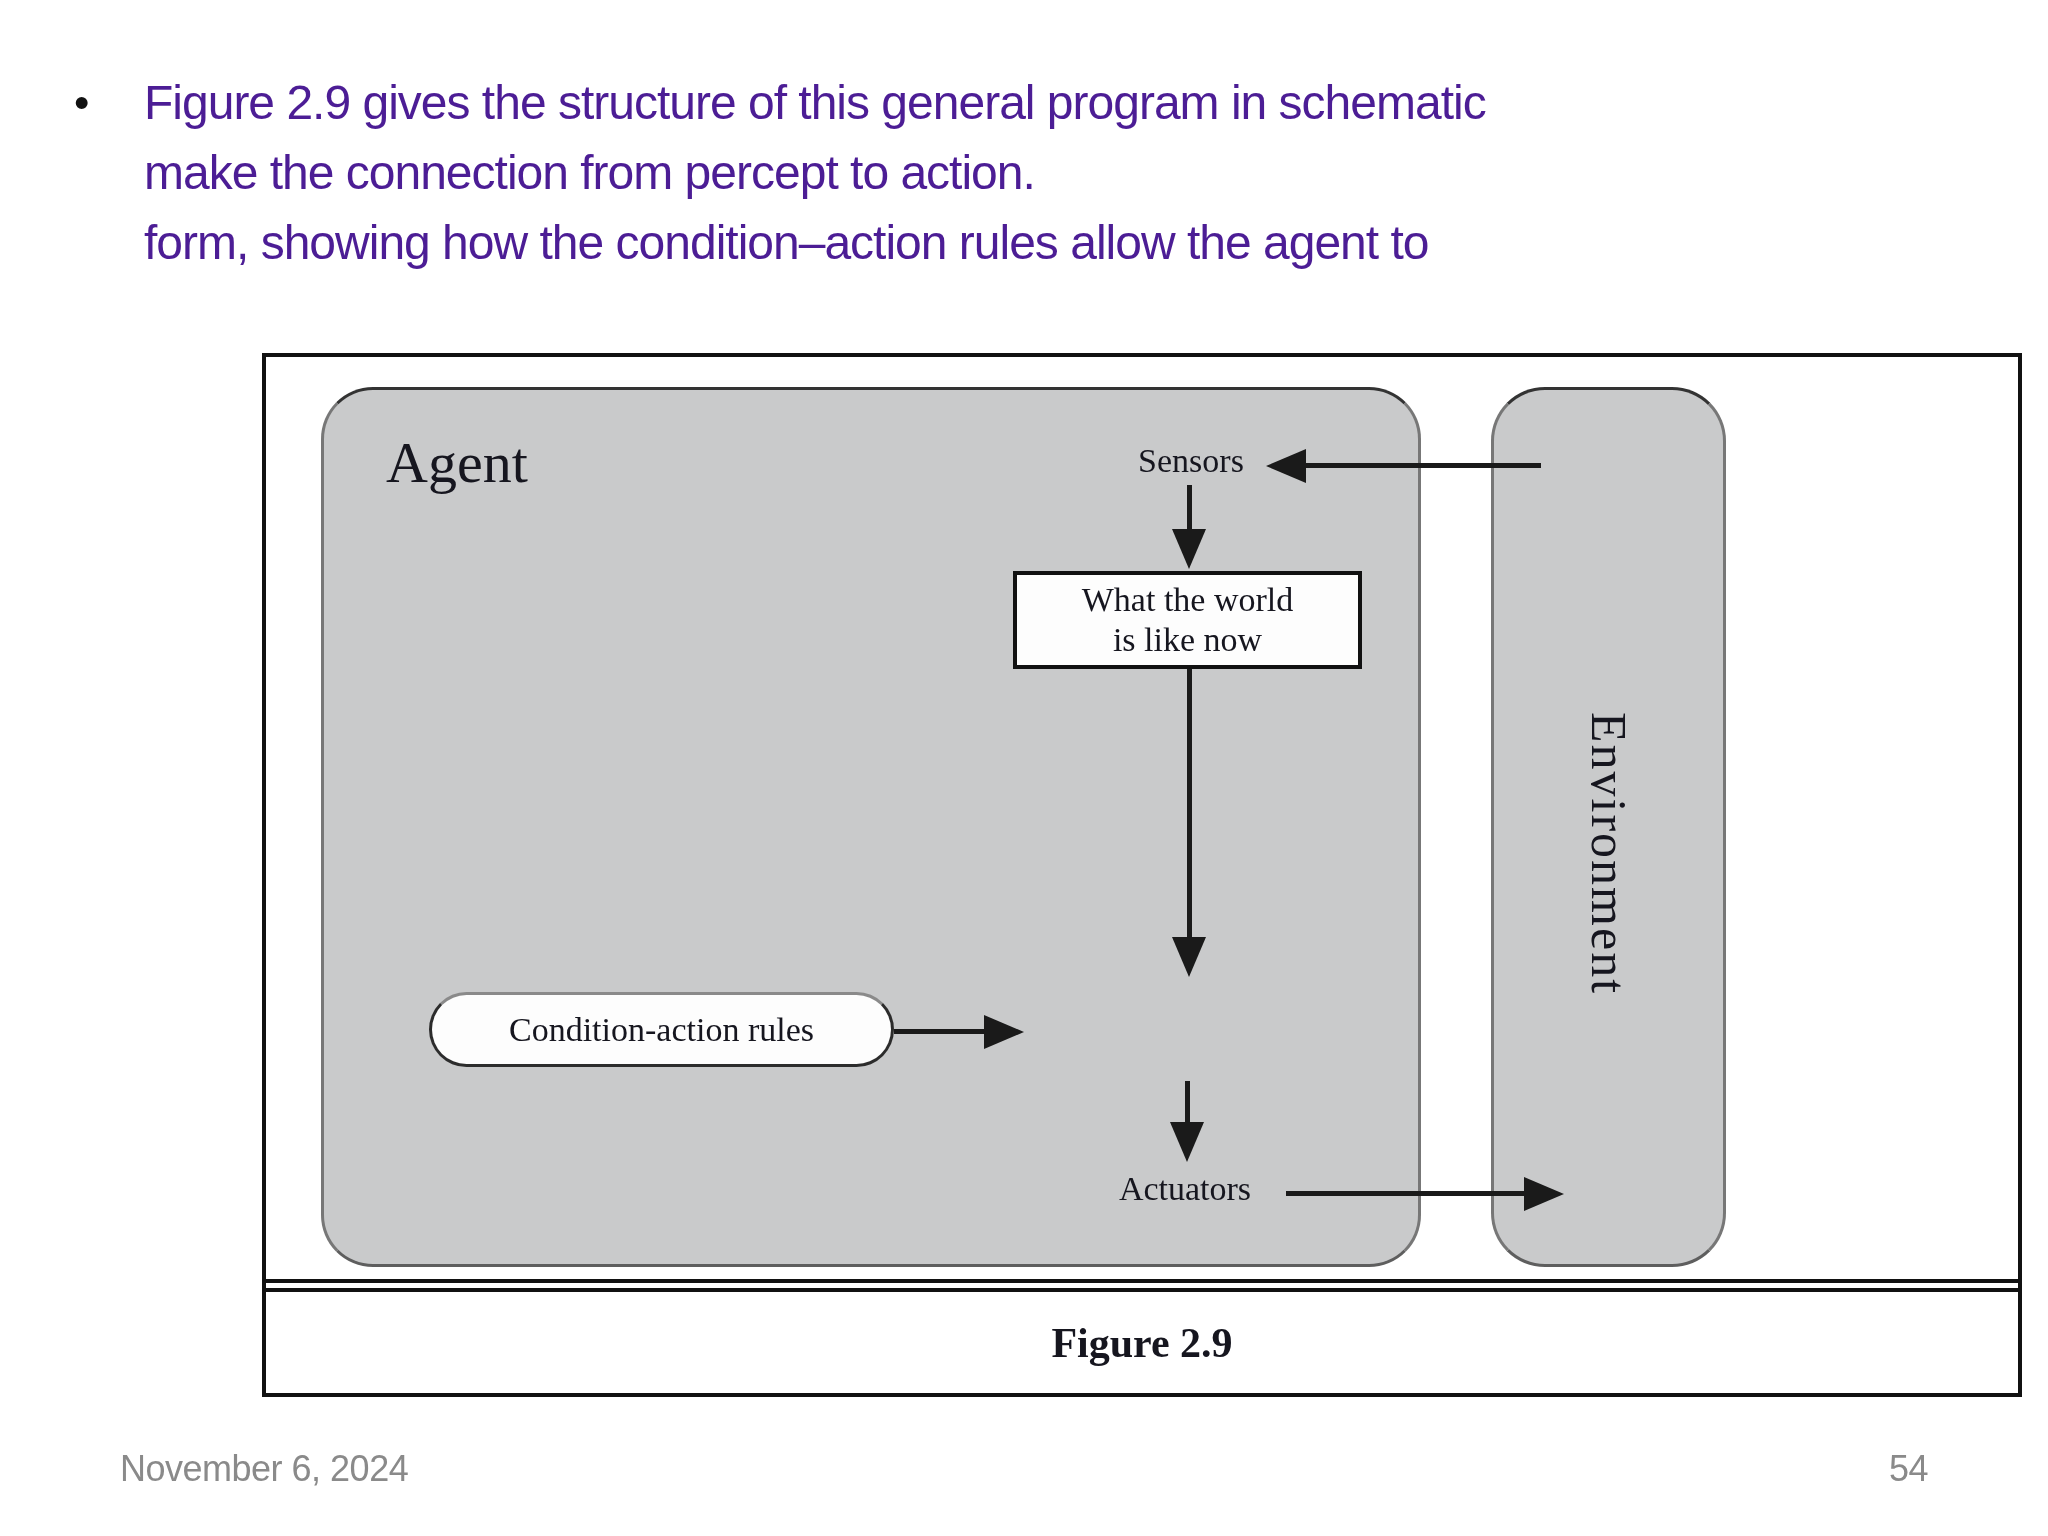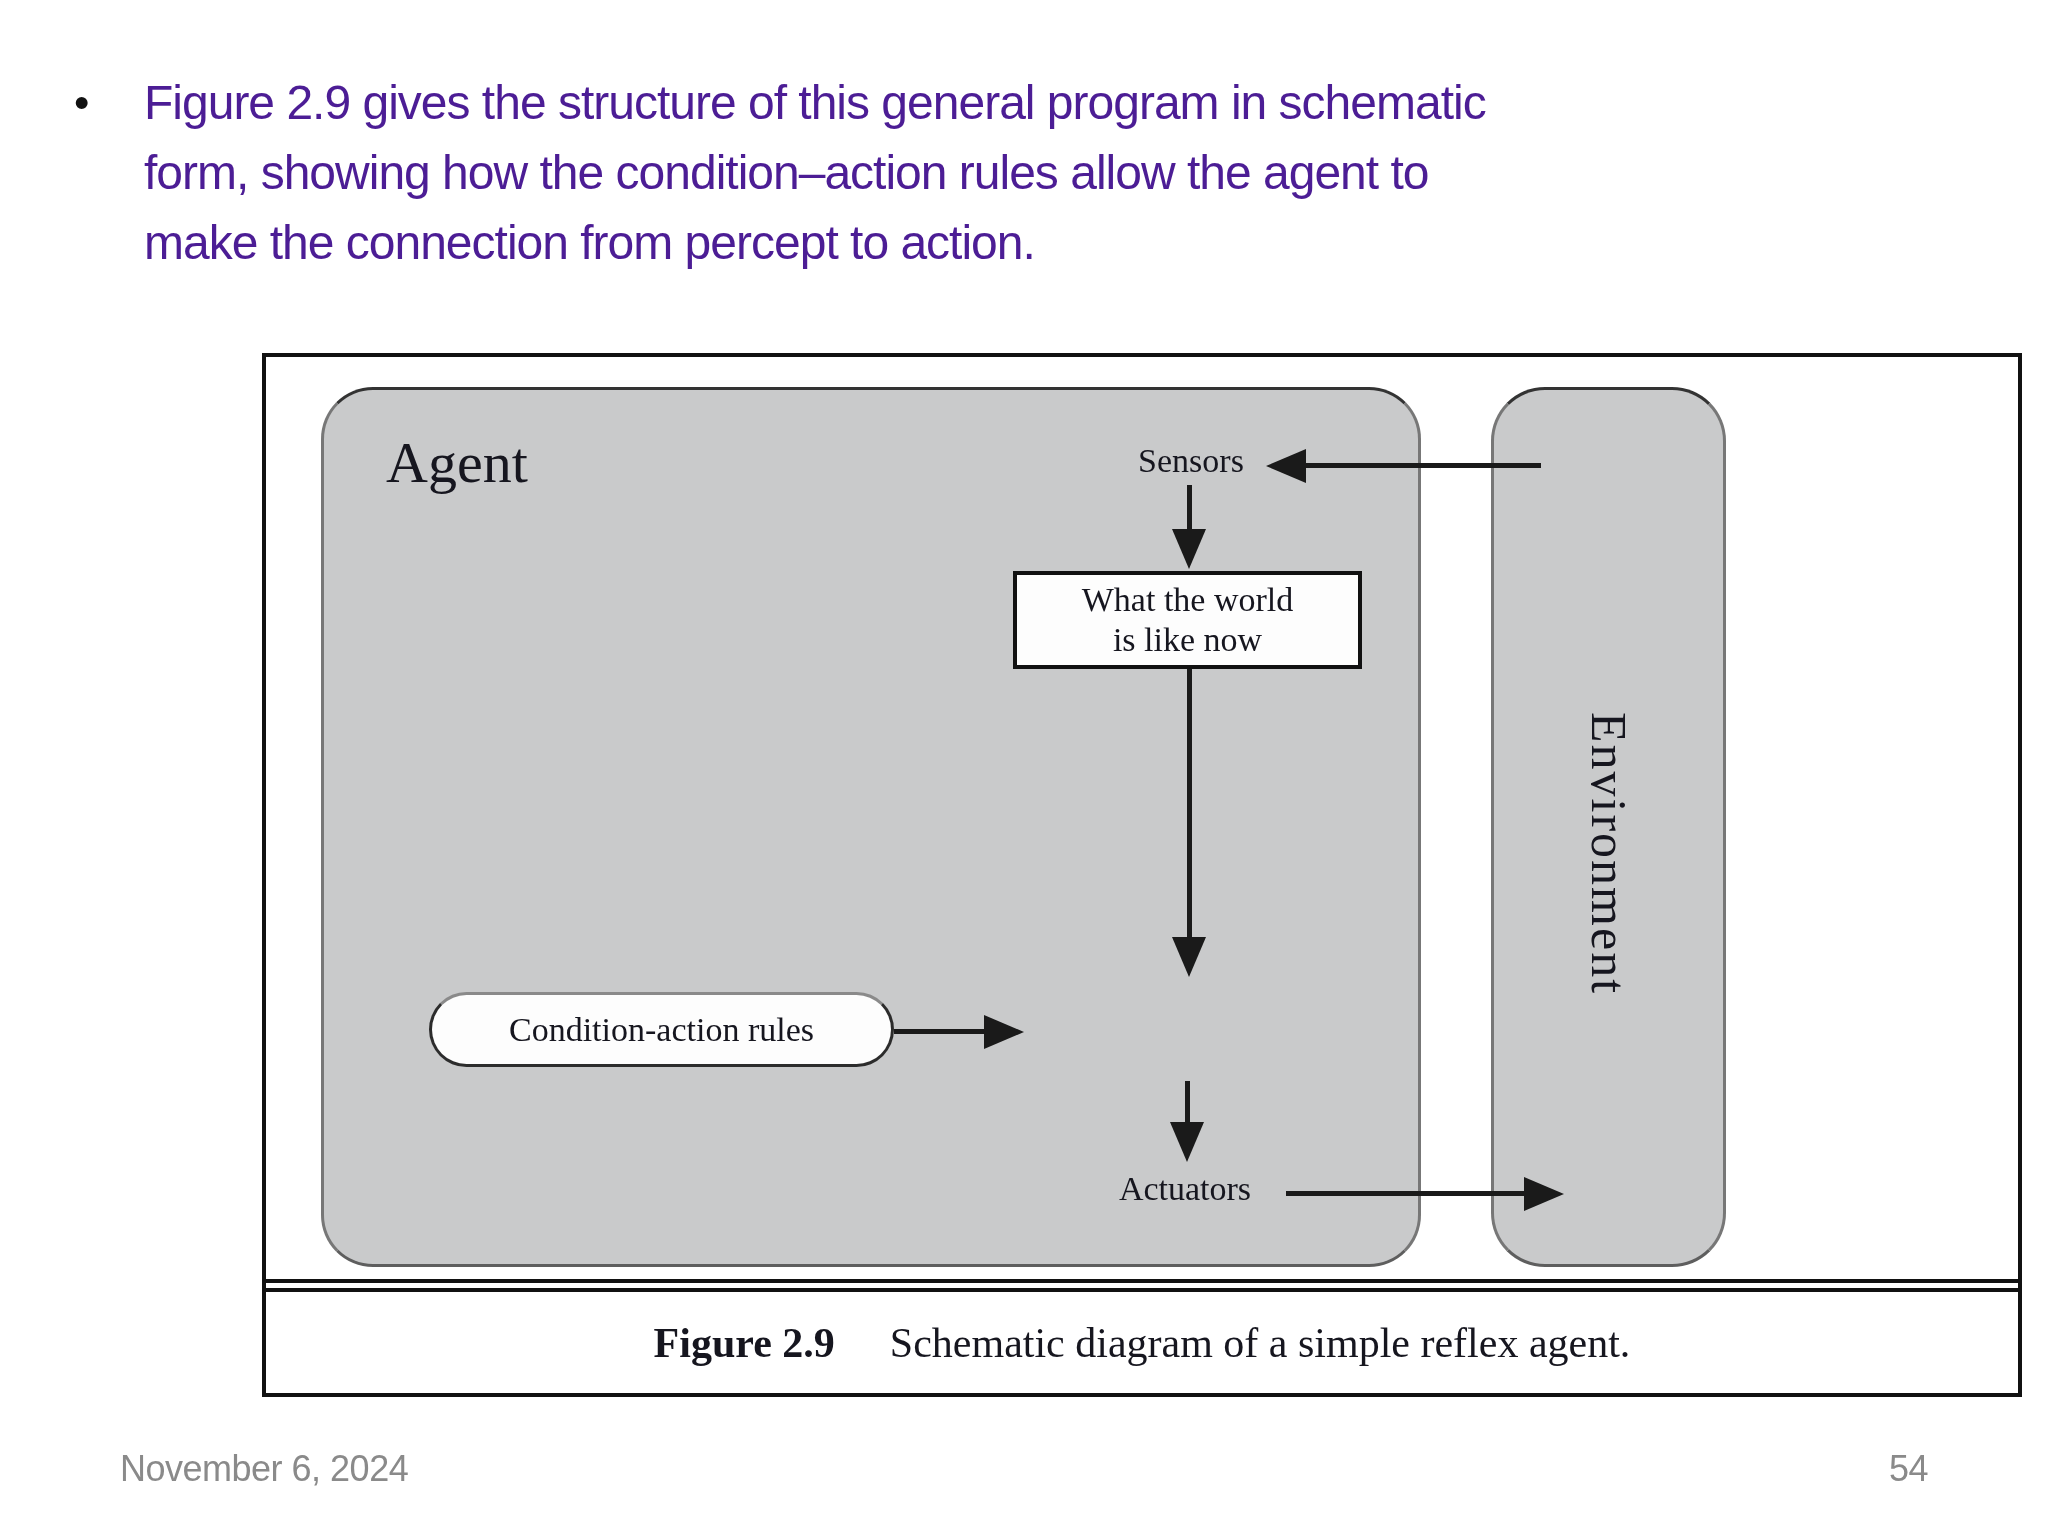--- a/index.html
+++ b/index.html
@@ -113,22 +113,22 @@
 </style>
 </head>
 <body>
 
 <div id="slide">
 
   <div id="bullet-block">
     <div id="bullet-dot">•</div>
     <div id="bullet-text">
       <div>Figure 2.9 gives the structure of this general program in schematic</div>
+      <div>make the connection from percept to action.</div>
       <div>form, showing how the condition–action rules allow the agent to</div>
-      <div>make the connection from percept to action.</div>
     </div>
   </div>
 
   <div id="figure-frame">
 
     <div id="agent-box" class="gray-round"></div>
     <div id="env-box" class="gray-round"></div>
 
     <div id="agent-label">Agent</div>
     <div id="env-label">Environment</div>
@@ -159,20 +159,19 @@
     <div class="head head-right" style="left:718px;top:658px;"></div>
 
     <div class="shaft" style="left:919px;top:724px;width:5px;height:43px;"></div>
     <div class="head head-down" style="left:904px;top:765px;"></div>
 
     <div class="shaft" style="left:1020px;top:834px;width:240px;height:5px;"></div>
     <div class="head head-right" style="left:1258px;top:820px;"></div>
 
     <div id="caption-strip">
       <span id="caption-number">Figure 2.9</span>
-      <span id="caption-text">Schematic diagram of a simple reflex agent.</span>
     </div>
   </div>
 
   <div id="footer-date" class="footer-text">November 6, 2024</div>
   <div id="footer-page" class="footer-text">54</div>
 
 </div>
 
 </body></html>

